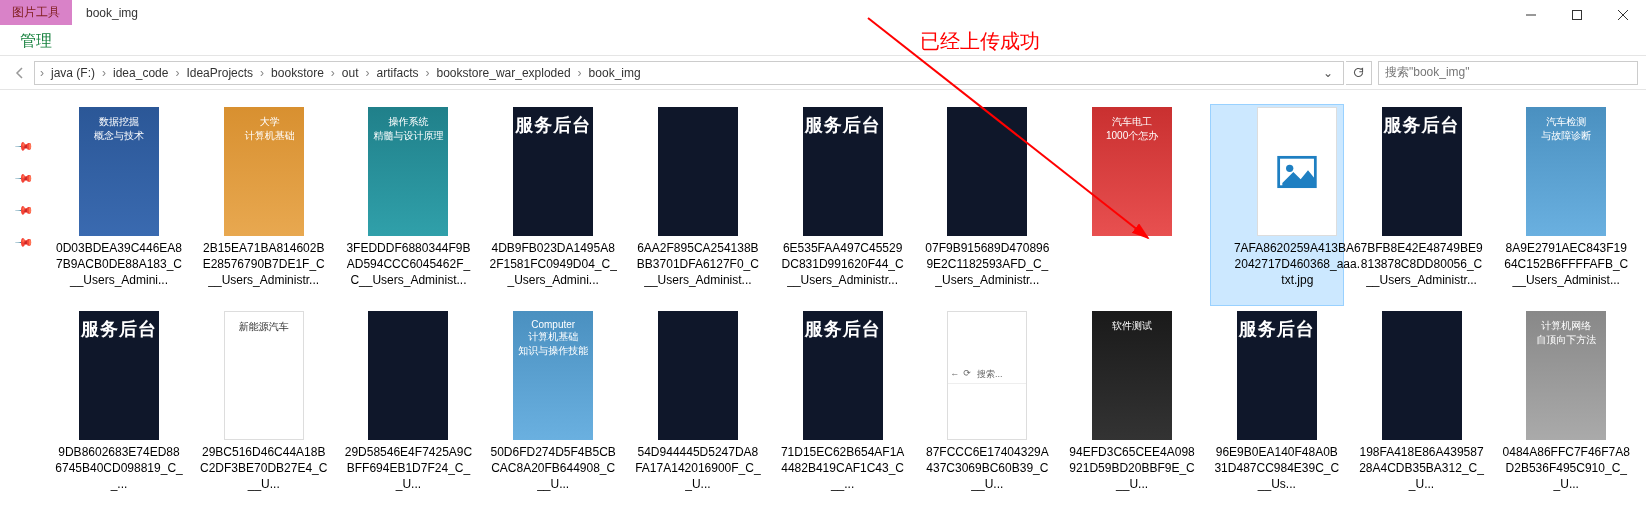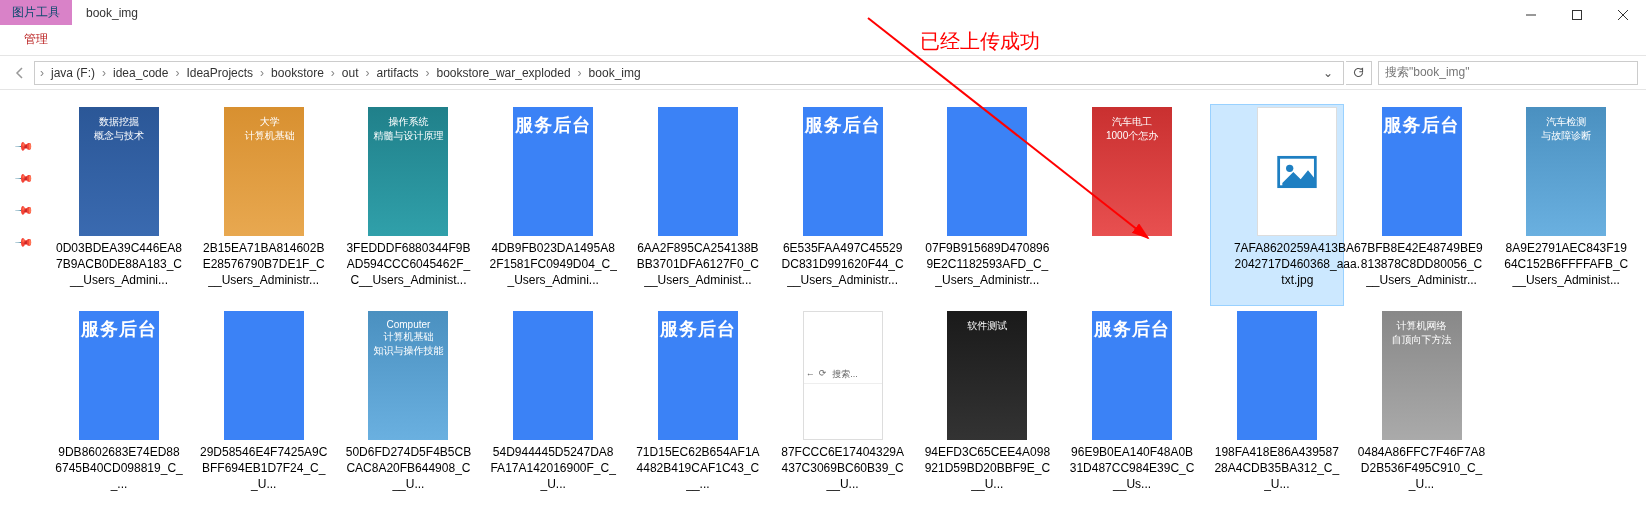--- a/index.html
+++ b/index.html
@@ -1,22 +1,22 @@
 <!DOCTYPE html>
 <html><head>
 <meta charset="utf-8">
 <style>
 * { margin: 0; padding: 0; box-sizing: border-box; font-family: "Microsoft YaHei", "Segoe UI", sans-serif; }
 body { background: #fff; font-size: 12px; color: #000; width: 1646px; height: 509px; overflow: hidden; position: relative; }
 
 
 .titlebar { display: flex; align-items: flex-start; height: 56px; border-bottom: 1px solid #e5e5e5; }
 .ribbon-tab-group { display: flex; flex-direction: column; }
-.ribbon-tab { background: #d982c8; color: #0c4a6e; padding: 4px 12px; font-size: 12px; text-align: center; }
-.ribbon-subtab { padding: 6px 12px; font-size: 12px; color: #b91c1c; text-align: center; }
+.ribbon-tab { background: #d982c8; color: #7f1d1d; padding: 4px 12px; font-size: 12px; text-align: center; }
+.ribbon-subtab { padding: 6px 12px; font-size: 16px; color: #15803d; text-align: center; }
 .title-text { padding: 6px 14px; font-size: 12px; color: #333; }
 .window-controls { margin-left: auto; display: flex; }
 .window-btn { width: 46px; height: 30px; display: flex; align-items: center; justify-content: center; font-size: 11px; color: #333; }
 .window-btn svg { width: 10px; height: 10px; }
 
 
 .addressbar { display: flex; align-items: center; height: 34px; padding: 0 8px; gap: 2px; border-bottom: 1px solid #e5e5e5; }
 .nav-arrow { width: 24px; height: 24px; display: flex; align-items: center; justify-content: center; color: #888; }
 .breadcrumb { flex: 1; display: flex; align-items: center; border: 1px solid #ccc; height: 24px; padding: 0 4px; background: #fff; }
 .crumb { padding: 0 6px; color: #333; white-space: nowrap; }
@@ -27,21 +27,21 @@
 
 
 .content { display: flex; height: calc(509px - 56px - 34px); }
 .quickbar { width: 48px; padding-top: 50px; display: flex; flex-direction: column; align-items: center; gap: 18px; color: #888; }
 .pin { font-size: 12px; transform: rotate(45deg); }
 
 .file-grid { flex: 1; padding: 14px 4px 0 4px; display: grid; grid-template-columns: repeat(11, 1fr); gap: 2px; overflow: hidden; }
 .file-item { display: flex; flex-direction: column; align-items: center; width: 134px; padding: 2px; border: 1px solid transparent; }
 .file-item.selected { background: #cce8ff; border: 1px solid #99d1ff; padding-left: 43px; }
 .thumb { width: 80px; height: 129px; margin-bottom: 4px; display: flex; align-items: center; justify-content: center; position: relative; }
-.thumb.dark { background: #3b82f6; color: #fff; font-size: 18px; font-weight: bold; letter-spacing: 1px; padding-top: 6px; align-items: flex-start; }
+.thumb.dark { background: #0f172a; color: #fff; font-size: 18px; font-weight: bold; letter-spacing: 1px; padding-top: 6px; align-items: flex-start; }
 .thumb.cover { background: linear-gradient(180deg, #2b5797 0%, #3a6ab0 100%); color: #fff; font-size: 10px; padding: 8px 4px; align-items: flex-start; text-align: center; }
 .thumb.cover.orange { background: linear-gradient(180deg, #d89030 0%, #e8a850 100%); }
 .thumb.cover.red { background: linear-gradient(180deg, #c93030 0%, #e85050 100%); }
 .thumb.cover.teal { background: linear-gradient(180deg, #20808a 0%, #30a0aa 100%); }
 .thumb.cover.gray { background: linear-gradient(180deg, #888 0%, #aaa 100%); }
 .thumb.cover.black { background: linear-gradient(180deg, #1a1a1a 0%, #333 100%); }
 .thumb.cover.white { background: #fff; border: 1px solid #ddd; color: #333; }
 .thumb.cover.lightblue { background: linear-gradient(180deg, #4a90c0 0%, #6ab0e0 100%); }
 .thumb.placeholder { background: #fff; border: 1px solid #ddd; }
 .thumb.placeholder svg { width: 44px; height: 44px; }
@@ -178,20 +178,24 @@
       <div class="file-item">
         <div class="thumb cover lightblue" style="white-space: pre-line;">汽车检测
 与故障诊断</div>
         <div class="filename">8A9E2791AEC843F1964C152B6FFFFAFB_C__Users_Administ...</div>
       </div>
       <div class="file-item">
         <div class="thumb dark">服务后台</div>
         <div class="filename">9DB8602683E74ED886745B40CD098819_C__...</div>
       </div>
       <div class="file-item">
+        <div class="thumb cover white" style="white-space: pre-line;">新能源汽车</div>
+        <div class="filename">29BC516D46C44A18BC2DF3BE70DB27E4_C__U...</div>
+      </div>
+      <div class="file-item">
         <div class="thumb dark"></div>
         <div class="filename">29D58546E4F7425A9CBFF694EB1D7F24_C__U...</div>
       </div>
       <div class="file-item">
         <div class="thumb cover lightblue" style="white-space: pre-line;">Computer
 计算机基础
 知识与操作技能</div>
         <div class="filename">50D6FD274D5F4B5CBCAC8A20FB644908_C__U...</div>
       </div>
       <div class="file-item">

